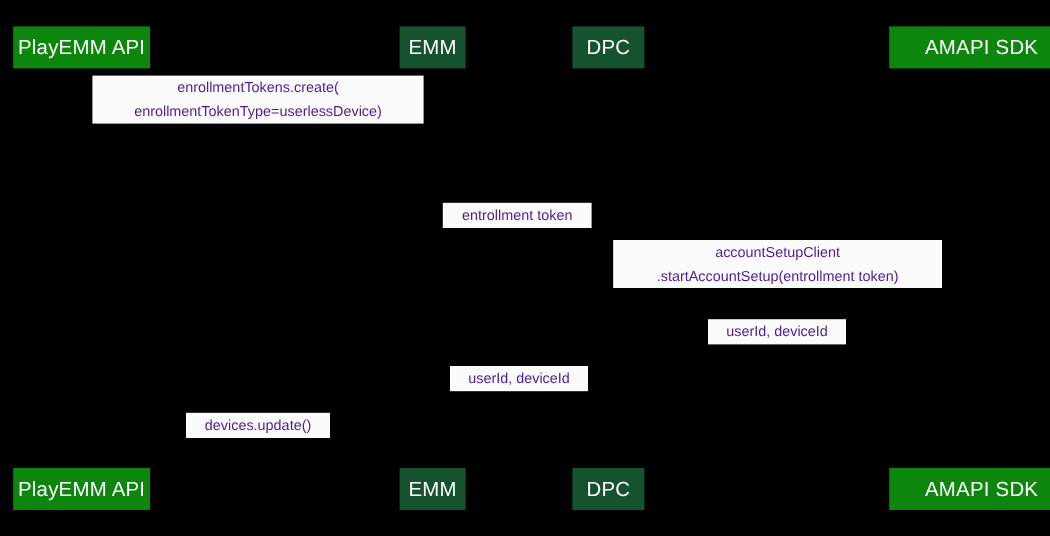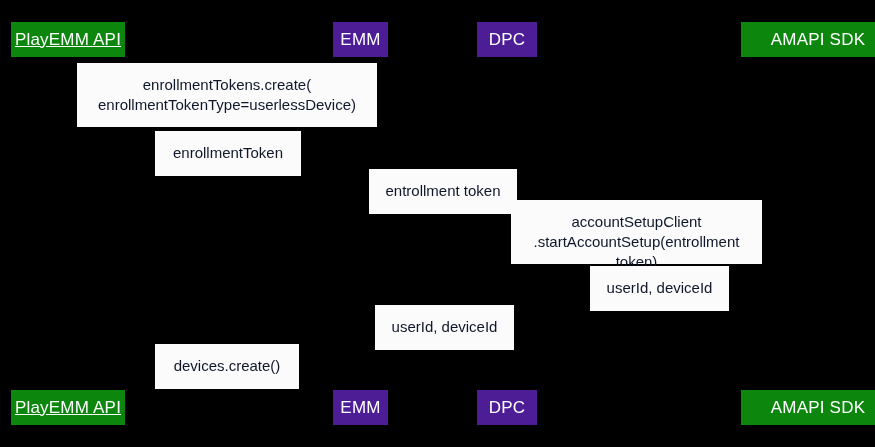--- a/index.html
+++ b/index.html
@@ -12,63 +12,62 @@
   }
   .actor{
     position:absolute;
     height:35px;
     display:flex;align-items:center;justify-content:center;
     color:#ffffff;
     font-size:17px;
     letter-spacing:0.2px;
   }
   .actor-green{background:#0d860d;}
-  .actor-blue{background:#4c1d95;}
+  .actor-blue{background:#14532d;}
   .row-top{top:22px;}
   .row-bottom{top:390px;}
-  .a-playemm{left:11px;width:114px;text-decoration:underline;}
+  .a-playemm{left:11px;width:114px;}
   .a-emm{left:333px;width:55px;}
   .a-dpc{left:477px;width:60px;}
   .a-amapi{left:741px;width:154px;}
   .msg{
     position:absolute;
     background:#fbfbfb;
-    color:#0f172a;
-    font-size:15px;
+    color:#4c1d95;
+    font-size:12px;
     line-height:20px;
     text-align:center;
     white-space:pre-line;
-    padding:12px;
+    padding:0;
   }
   .m-0{left:77px;top:63px;width:276px;height:40px;}
   .m-1{left:155px;top:131px;width:122px;height:21px;}
   .m-2{left:369px;top:169px;width:124px;height:21px;}
-  .m-3{left:511px;top:200px;width:227px;height:40px;}
+  .m-3{left:511px;top:200px;width:274px;height:40px;}
   .m-4{left:590px;top:266px;width:115px;height:21px;}
   .m-5{left:375px;top:305px;width:115px;height:21px;}
   .m-6{left:155px;top:344px;width:120px;height:21px;}
 </style>
 </head>
 <body>
 
 <div class="canvas">
 
   <div class="actor actor-green row-top a-playemm">PlayEMM API</div>
   <div class="actor actor-blue row-top a-emm">EMM</div>
   <div class="actor actor-blue row-top a-dpc">DPC</div>
   <div class="actor actor-green row-top a-amapi">AMAPI SDK</div>
 
   <div class="msg m-0">enrollmentTokens.create(
 enrollmentTokenType=userlessDevice)</div>
-  <div class="msg m-1">enrollmentToken</div>
   <div class="msg m-2">entrollment token</div>
   <div class="msg m-3">accountSetupClient
 .startAccountSetup(entrollment token)</div>
   <div class="msg m-4">userId, deviceId</div>
   <div class="msg m-5">userId, deviceId</div>
-  <div class="msg m-6">devices.create()</div>
+  <div class="msg m-6">devices.update()</div>
 
   <div class="actor actor-green row-bottom a-playemm">PlayEMM API</div>
   <div class="actor actor-blue row-bottom a-emm">EMM</div>
   <div class="actor actor-blue row-bottom a-dpc">DPC</div>
   <div class="actor actor-green row-bottom a-amapi">AMAPI SDK</div>
 
 </div>
 
 </body></html>

